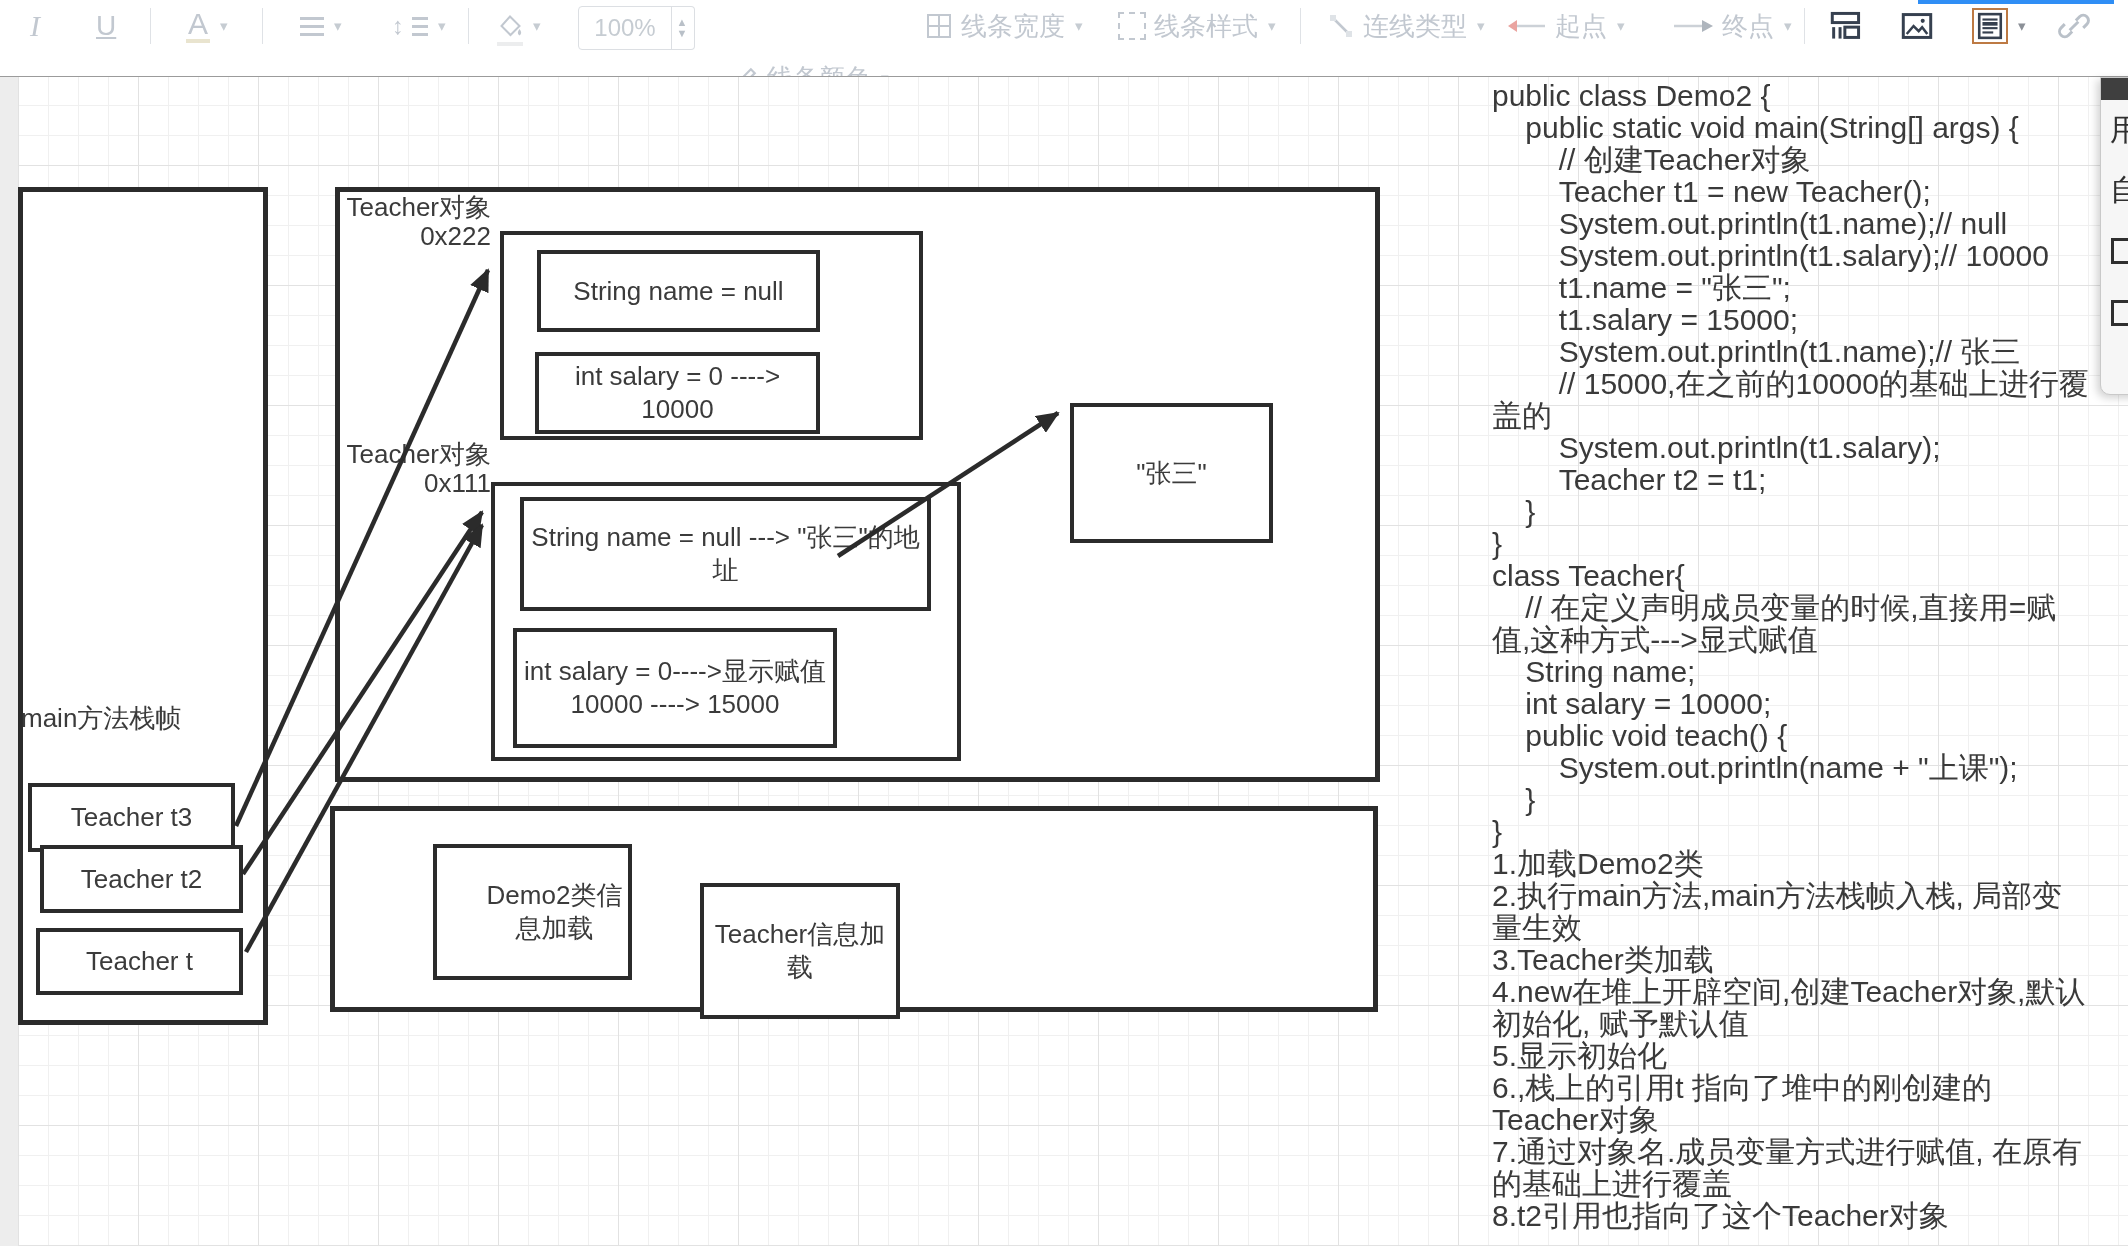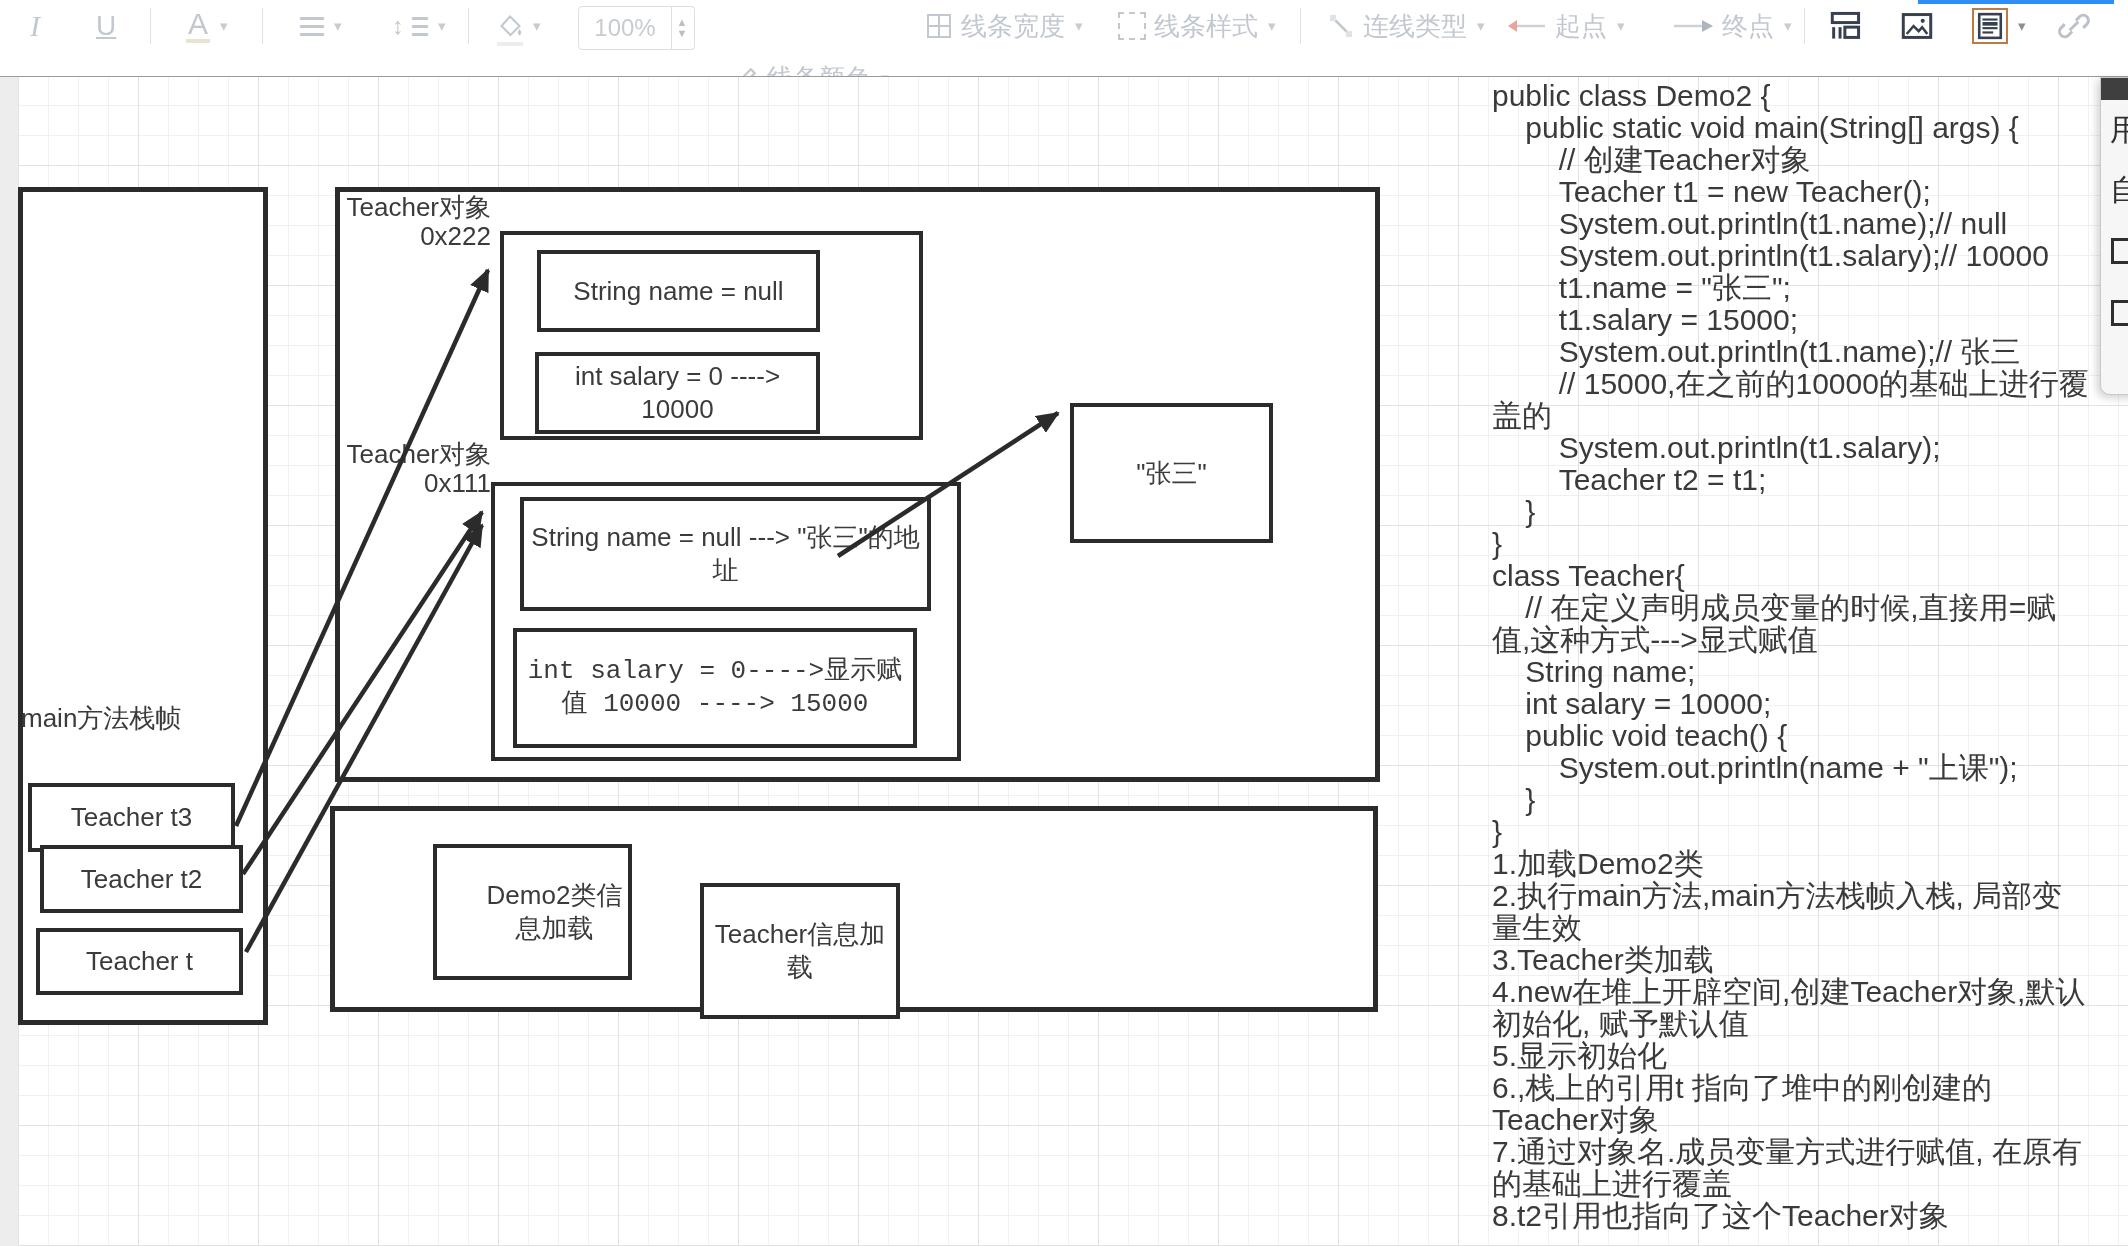--- a/index.html
+++ b/index.html
@@ -217,21 +217,21 @@
   <span>String name = null</span>
 </div>
 <div class="box" style="left:535px;top:352px;width:285px;height:82px;">
   <span>int salary = 0 ----&gt; 10000</span>
 </div>
 
 <div class="box plain" style="left:491px;top:482px;width:470px;height:279px;"></div>
 <div class="box" style="left:520px;top:497px;width:411px;height:114px;">
   <span>String name = null ---&gt; "张三"的地址</span>
 </div>
-<div class="box" style="left:513px;top:628px;width:404px;height:120px;font-family:Liberation Mono, monospace;">
+<div class="box" style="left:513px;top:628px;width:324px;height:120px;">
   <span>int salary = 0----&gt;显示赋值 10000 ----&gt; 15000</span>
 </div>
 
 <div class="box" style="left:1070px;top:403px;width:203px;height:140px;">
   <span>"张三"</span>
 </div>
 
 <div class="box big plain" style="left:330px;top:806px;width:1048px;height:206px;"></div>
 <div class="box" style="left:433px;top:844px;width:199px;height:136px;padding-left:44px;">
   <span>Demo2类信息加载</span>

